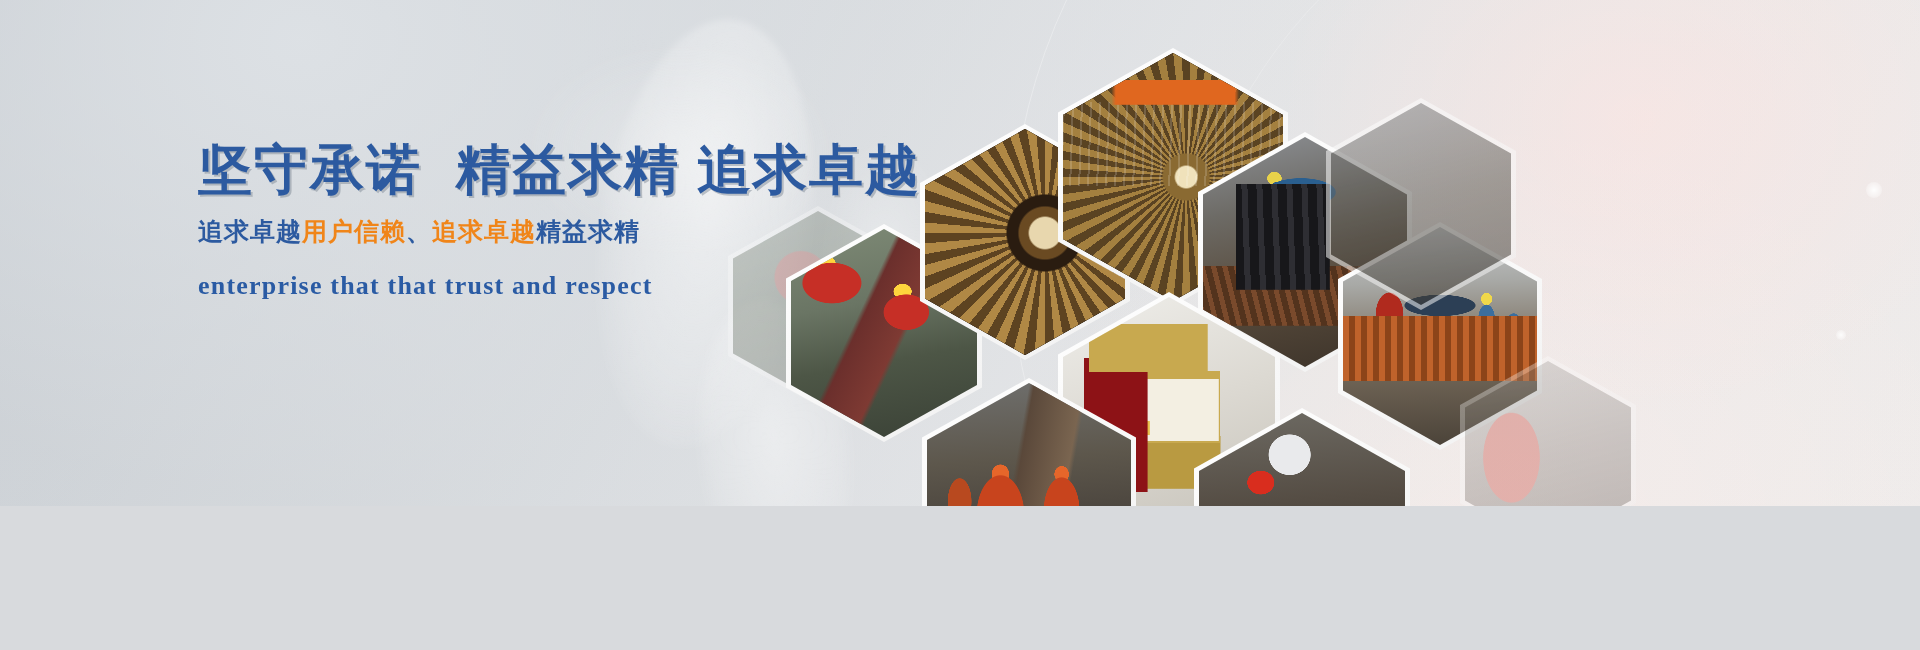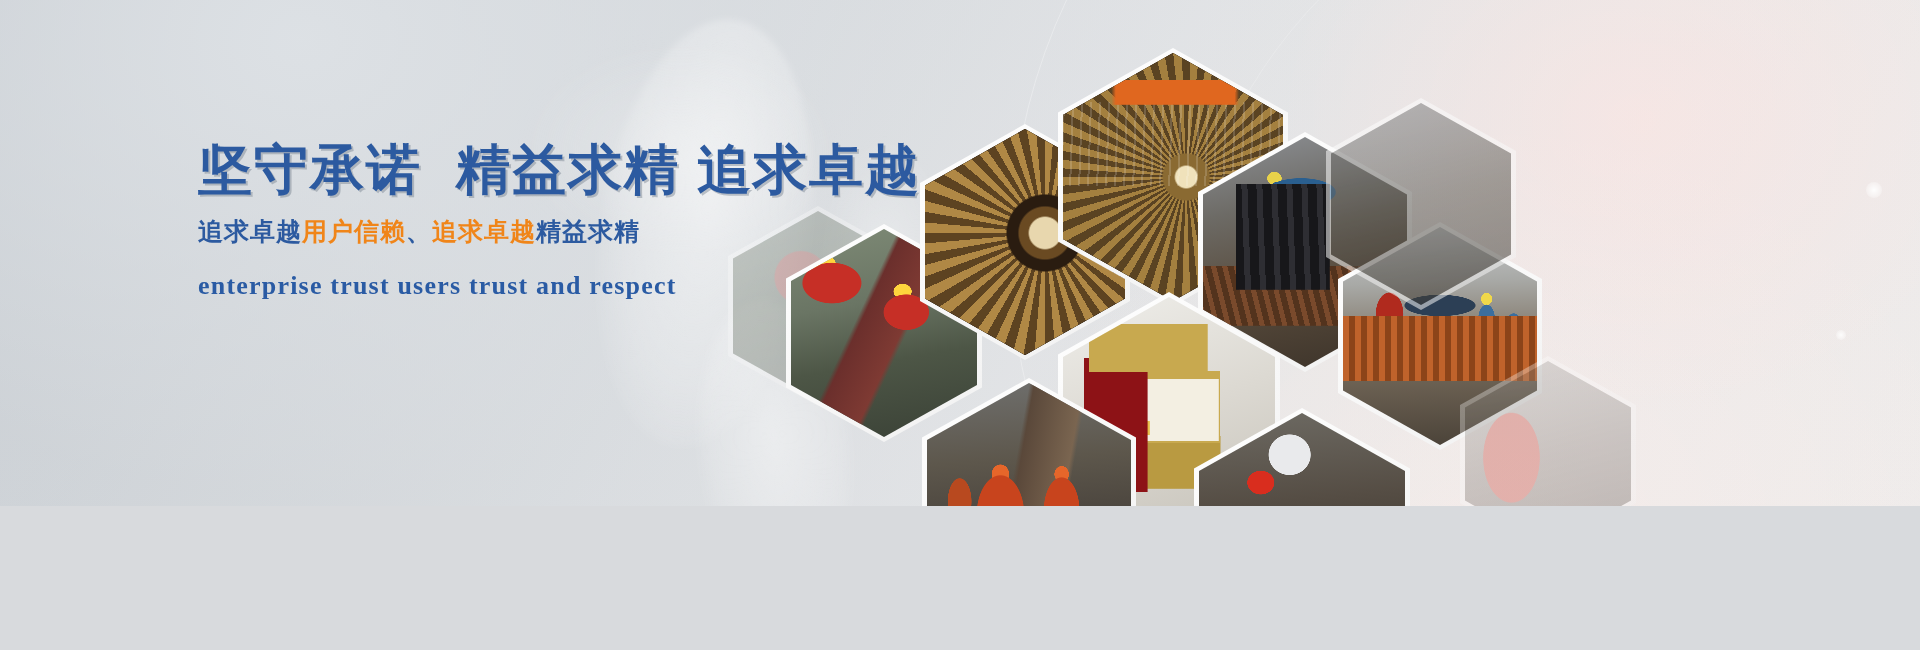--- a/index.html
+++ b/index.html
@@ -92,21 +92,21 @@
   <div class="arc arc2"></div>
   <div class="glow g1"></div>
   <div class="glow g2"></div>
   <div class="glow g3"></div>
   <div class="glow g4"></div>
 
   <div id="copy">
     <div id="headline">坚守承诺  精益求精 追求卓越</div>
     <div id="subline"><span>追求卓越</span><span class="hl">用户信赖</span><span>、</span><span class="hl">追求卓越</span><span>精益求精</span></div>
     <div id="english">
-      <div>enterprise trust users trust and respect</div>
+      <div>enterprise that that trust and respect</div>
     </div>
   </div>
 
   <div id="collage">
 
     <div class="hex faded2" style="left:-42px;top:150px;width:180px;height:200px;">
       <div class="frame"></div>
       <div class="photo">
         <div class="inner" style="background:
           radial-gradient(circle at 40% 35%,#9c4238 0 16%,rgba(0,0,0,0) 17%),

